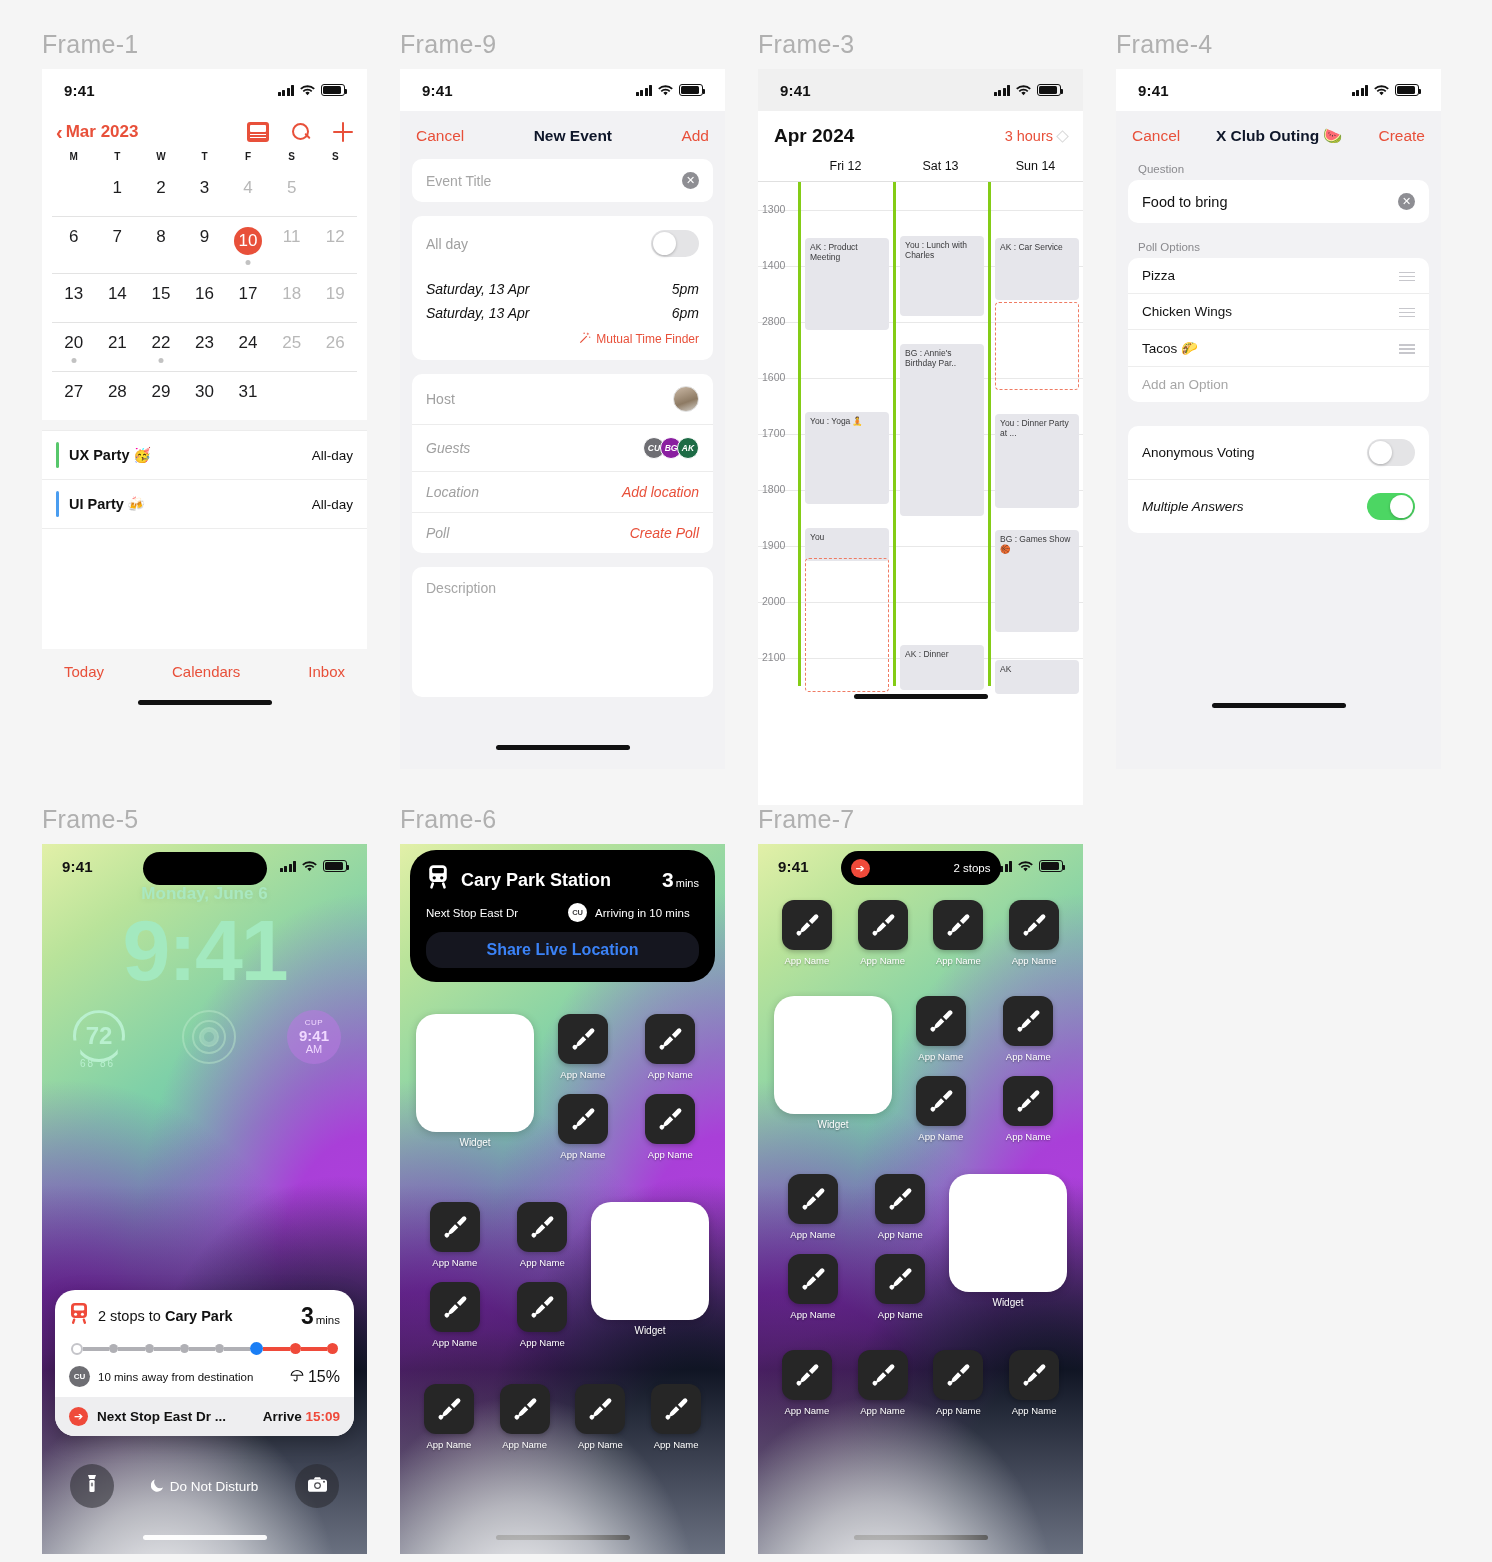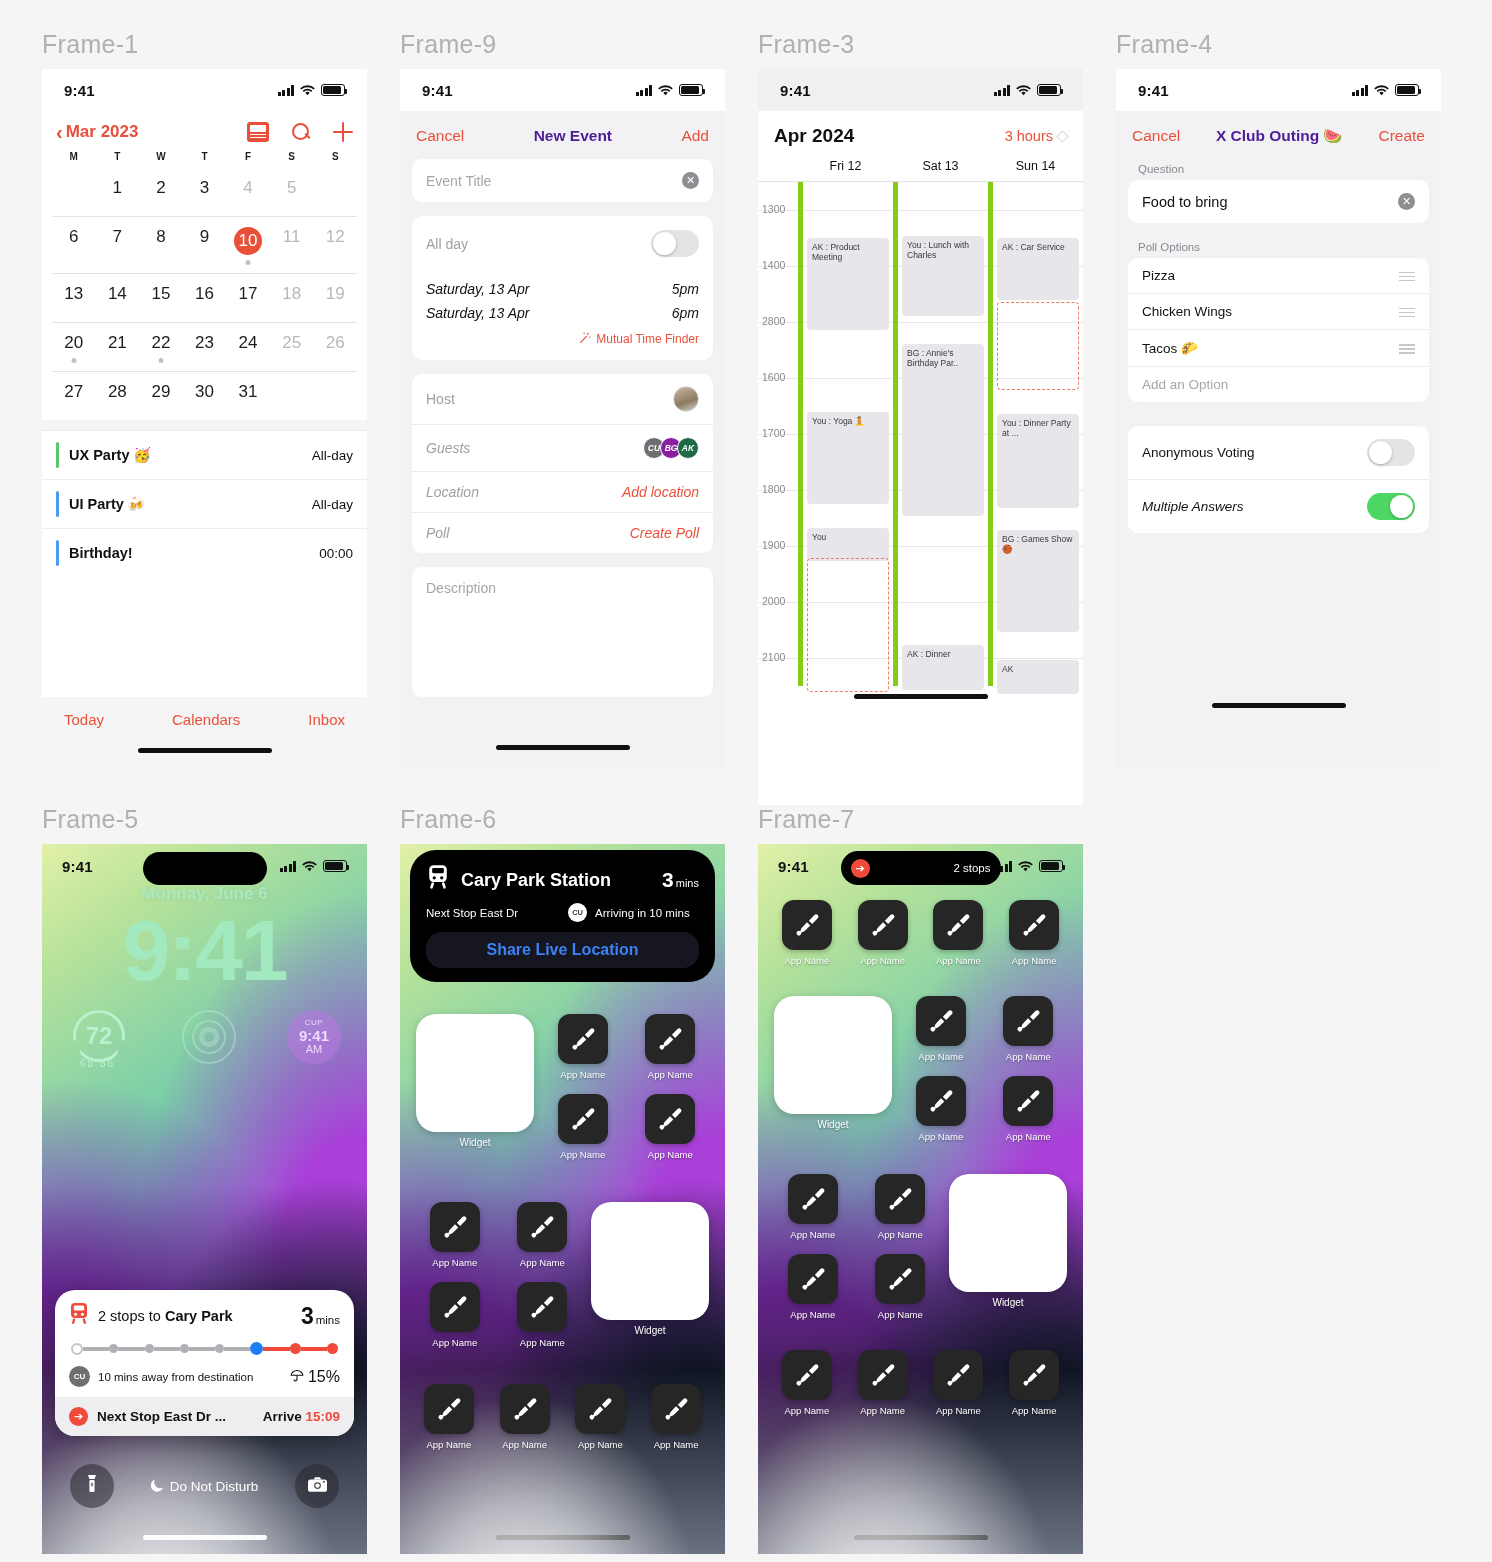--- a/index.html
+++ b/index.html
@@ -71,21 +71,21 @@
   .ev-time{margin-left:auto;font-size:13.5px;color:#111;}
   .tabbar{display:flex;justify-content:space-between;padding:14px 22px 6px;background:#f5f5f5;}
   .tabbar span{color:#e8503a;font-size:15px;}
   .homebar{height:5px;width:134px;background:#111;border-radius:3px;margin:14px auto 8px;}
 
   
   .sheet-wrap{background:#f2f2f4; border-radius:0;}
   .sheet{background:#f2f2f4;border-radius:12px 12px 0 0;padding-top:4px;}
   .sheet-head{display:flex;align-items:center;justify-content:space-between;padding:12px 16px 14px;}
   .sheet-head .act{color:#e8503a;font-size:15.5px;}
-  .sheet-head .ttl{font-size:15.5px;font-weight:bold;color:#4c1d95;}
+  .sheet-head .ttl{font-size:15.5px;font-weight:bold;color:#0f172a;}
   .card{background:#fff;border-radius:10px;margin:0 12px 14px;}
   .field{display:flex;align-items:center;padding:13px 14px;}
   .field .ph{color:#a6a6a6;font-size:14px;}
   .clearbtn{margin-left:auto;width:17px;height:17px;border-radius:50%;background:#8e8e93;
      color:#fff;font-size:11px;display:flex;align-items:center;justify-content:center;line-height:1;}
   .row{display:flex;align-items:center;padding:12px 14px;}
   .row + .row{border-top:1px solid #ececec;font-style:italic;}
   .row .lab{color:#a0a0a0;font-size:14px;}
   .row .lab.dark{color:#111;}
   .row .val{margin-left:auto;font-size:14px;color:#111;}
@@ -118,21 +118,21 @@
   .wk-head .m{font-size:19px;font-weight:bold;color:#111;}
   .wk-head .h{margin-left:auto;color:#e8503a;font-size:14.5px;display:flex;align-items:center;gap:5px;}
   .diamond{width:9px;height:9px;border:1.3px solid #d8d8d8;transform:rotate(45deg);}
   .wk-days{display:grid;grid-template-columns:40px 1fr 1fr 1fr;padding:10px 0 8px;}
   .wk-days span{text-align:center;font-size:12.5px;color:#111;}
   .grid-area{position:relative;border-top:1px solid #e0e0e0;height:505px;}
   .hourlines{position:absolute;inset:0;}
   .hl{position:absolute;left:0;right:0;border-top:1px solid #e8e8e8;}
   .hl b{position:absolute;left:4px;top:-8px;font-size:10.5px;color:#8a8a8e;font-weight:400;}
   .cols{position:absolute;left:40px;right:0;top:0;bottom:0;display:grid;grid-template-columns:1fr 1fr 1fr;}
-  .col{border-left:5px solid #84cc16;position:relative;}
+  .col{border-left:3px solid #84cc16;position:relative;}
   .ev{position:absolute;left:4px;right:4px;background:#e6e6eb;border-radius:4px;padding:4px 5px;
      font-size:8.5px;color:#3a3a3c;overflow:hidden;}
   .ev-ghost{position:absolute;left:4px;right:4px;border:1.6px dashed #ef7b63;border-radius:4px;background:transparent;}
 
   
   .wall{position:relative;width:325px;height:710px;overflow:hidden;
     background:
       radial-gradient(120% 85% at 92% 96%, #17203a 0%, #17203a 26%, rgba(23,32,58,0) 58%),
       radial-gradient(130% 80% at 30% 118%, #2a2530 0%, #3b2b45 28%, rgba(59,43,69,0) 62%),
       radial-gradient(150% 115% at 8% 116%, #c05de0 0%, #ab3fd6 26%, #8a2ec0 46%, rgba(138,46,192,0) 72%),
@@ -339,25 +339,20 @@
         <div class="ev-row">
           <i class="ev-bar" style="background:#57c76b"></i>
           <span class="ev-title">UX Party 🥳</span>
           <span class="ev-time">All-day</span>
         </div>
         <div class="ev-row">
           <i class="ev-bar" style="background:#4a9df0"></i>
           <span class="ev-title">UI Party 🍻</span>
           <span class="ev-time">All-day</span>
         </div>
-        <div class="ev-row" style="border-bottom:none">
-          <i class="ev-bar" style="background:#4a9df0"></i>
-          <span class="ev-title">Birthday!</span>
-          <span class="ev-time">00:00</span>
-        </div>
         <div style="height:120px"></div>
       </div>
 
       <div class="tabbar">
         <span>Today</span>
         <span>Calendars</span>
         <span>Inbox</span>
       </div>
       <div class="homebar"></div>
     </div>

